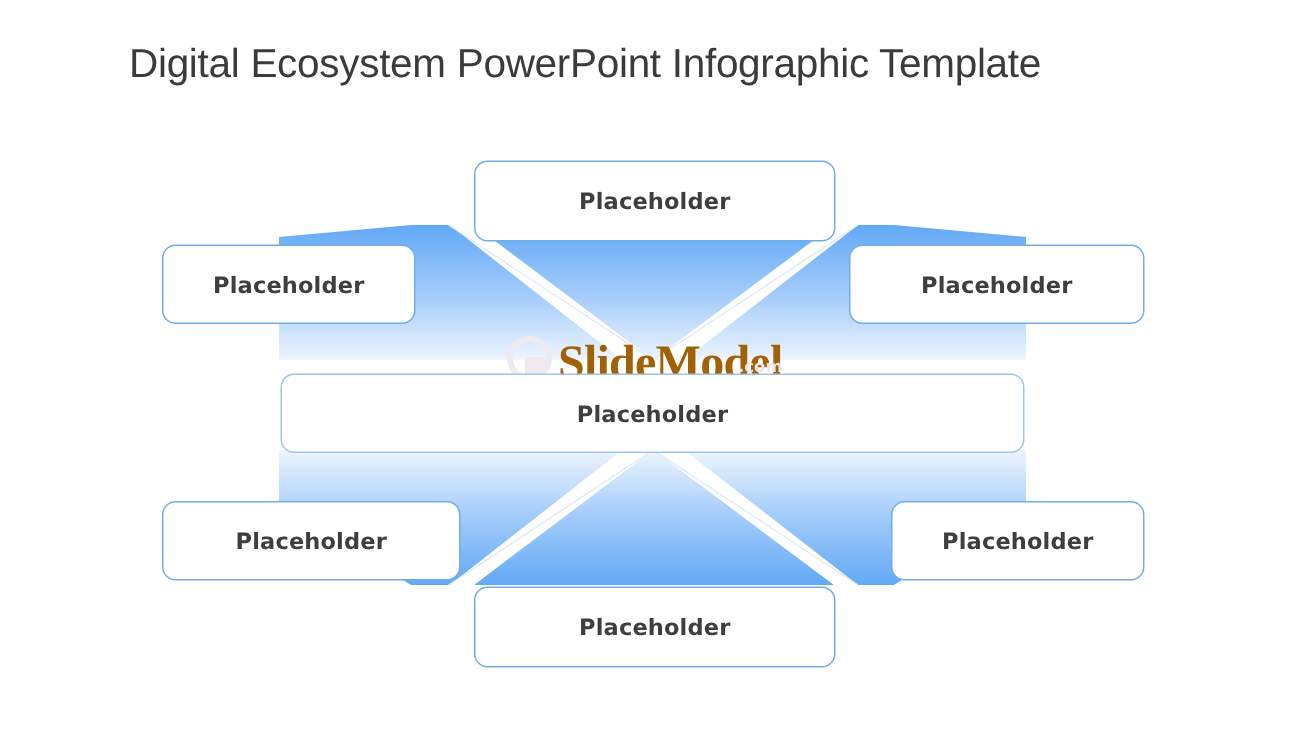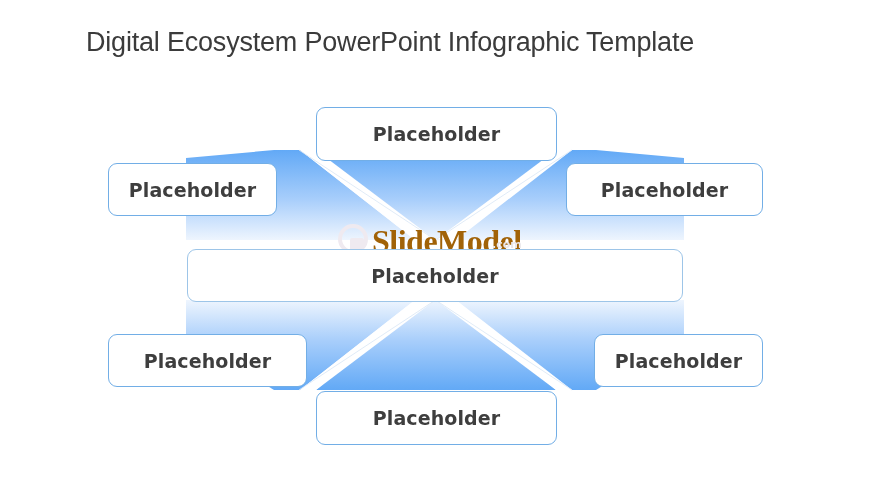--- a/index.html
+++ b/index.html
@@ -97,21 +97,21 @@
     border-radius: 9px;
     display: flex;
     align-items: center;
     justify-content: center;
   }
   .ph-box.center {
     border-color: #9dc5e8;
     border-width: 1.2px;
   }
   .ph-label {
-    font-size: 19px;
+    font-size: 15px;
     font-weight: 700;
     color: #3e3e3e;
     font-family: "DejaVu Sans", sans-serif;
     letter-spacing: 0.1px;
     white-space: nowrap;
   }
 </style>
 </head>
 <body>
 

